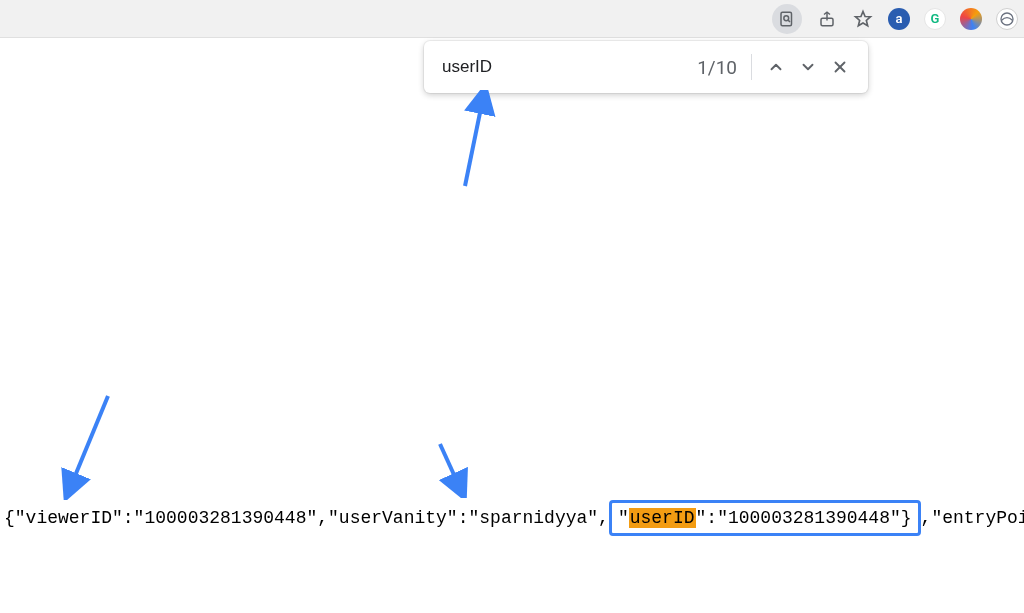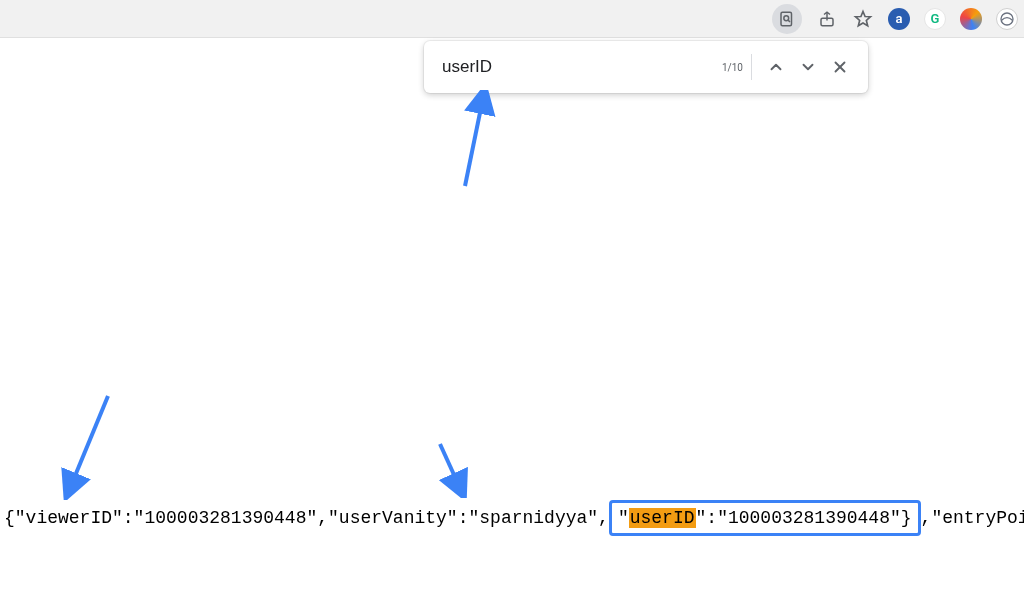--- a/index.html
+++ b/index.html
@@ -75,23 +75,24 @@
     }
     .find-input {
       flex: 1;
       border: none;
       outline: none;
       font-size: 17px;
       color: #202124;
       background: transparent;
     }
     .find-count {
-      font-size: 10px;
+      font-size: 19px;
       color: #5f6368;
       margin-left: 8px;
+      margin-right: 6px;
       white-space: nowrap;
     }
     .find-sep {
       width: 1px;
       height: 26px;
       background: #dadce0;
       margin: 0 8px;
     }
     .find-btn {
       width: 32px;

